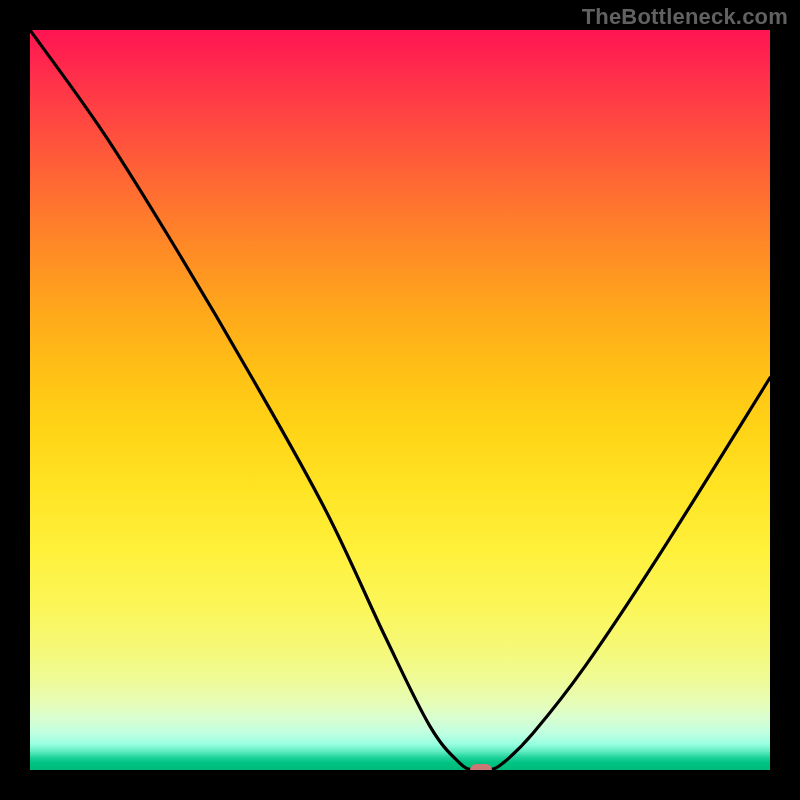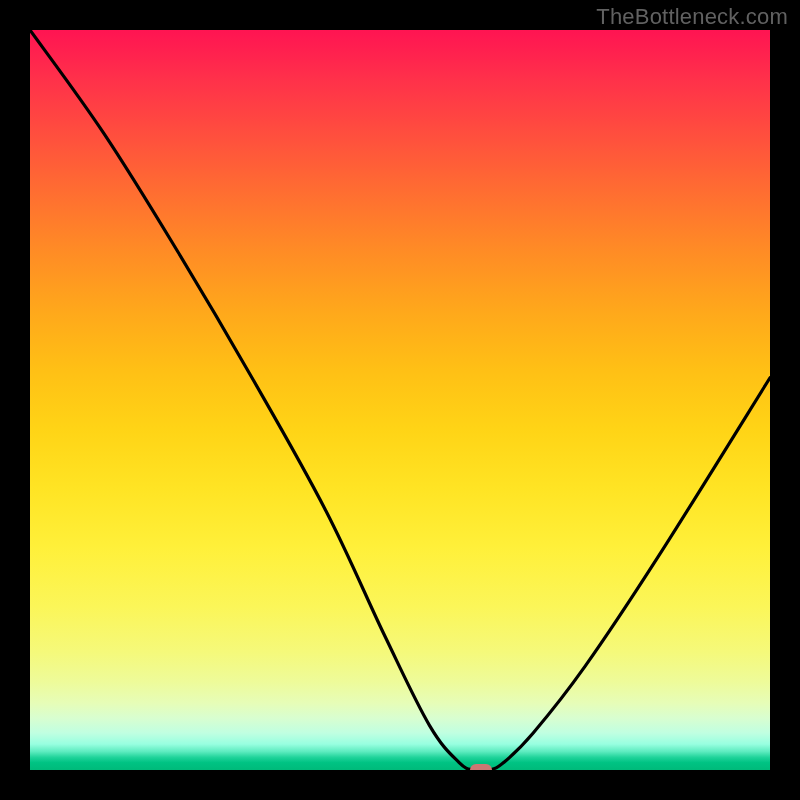--- a/index.html
+++ b/index.html
@@ -10,21 +10,21 @@
     background: #000;
     position: relative;
     font-family: Arial, sans-serif;
   }
   .watermark {
     position: absolute;
     top: 4px;
     right: 12px;
     color: #616161;
     font-size: 22px;
-    font-weight: 400;
+    font-weight: 700;
     z-index: 10;
     letter-spacing: 0.2px;
   }
   .plot-area {
     position: absolute;
     left: 30px;
     top: 30px;
     width: 740px;
     height: 740px;
     overflow: hidden;

